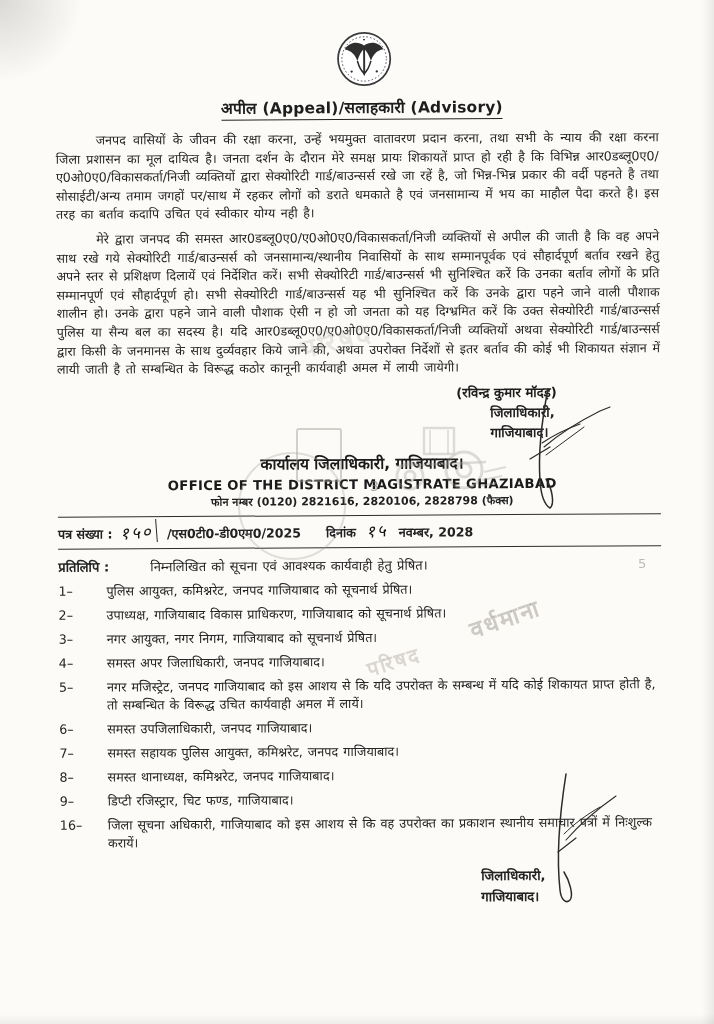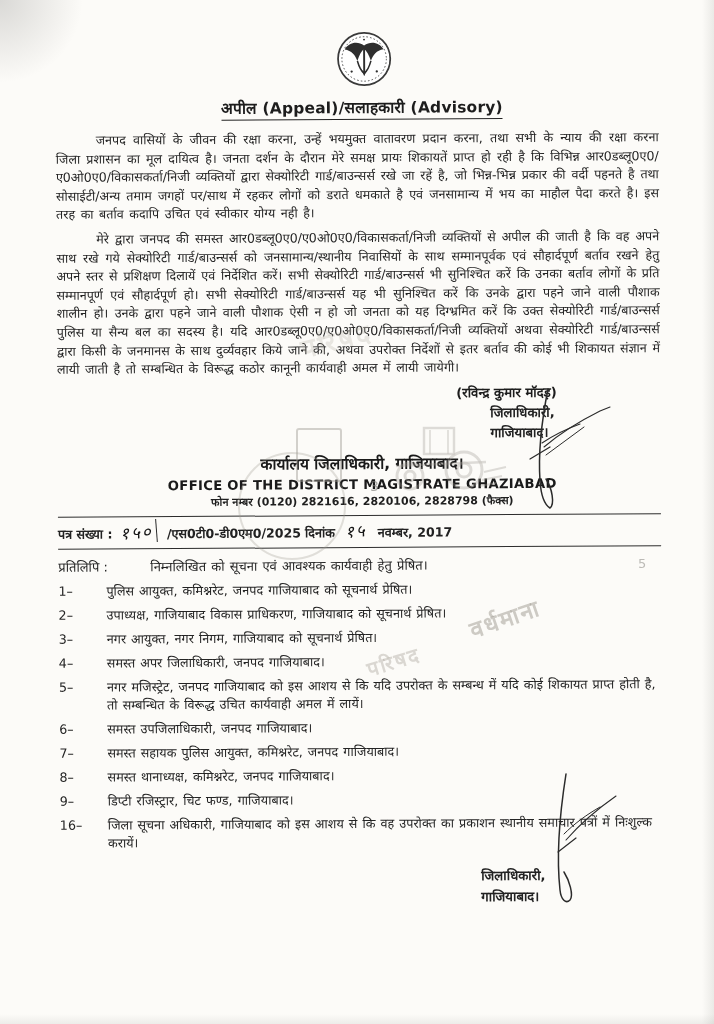--- a/index.html
+++ b/index.html
@@ -47,26 +47,26 @@
     border-top:1.5px solid #2c2c2c;border-bottom:1.5px solid #2c2c2c;
     padding:3px 0 5px 0;margin:4px 0 8px 0;font-size:12.6px;font-weight:bold;
     display:flex;align-items:baseline;white-space:nowrap;color:#222;
   }
   .hand{
     font-style:italic;font-weight:normal;font-size:17px;letter-spacing:2px;
     display:inline-block;transform:rotate(-4deg);margin:0 10px 0 8px;color:#161616;
     border-right:1.3px solid #2a2a2a;padding-right:3px;
   }
   .hand.day{margin:0 8px 0 10px;border-right:none;}
-  .ref-series{margin-right:2px;}
-  .ref-datelabel{margin-left:2px;}
+  .ref-series{margin-right:9px;}
+  .ref-datelabel{margin-left:16px;}
   .ref-daterest{font-weight:bold;}
 
   .copy-head{display:flex;font-size:13px;margin:2px 0 7px 0;color:#232323;}
-  .copy-label{font-weight:normal;width:92px;flex:0 0 auto;}
+  .copy-label{font-weight:bold;width:92px;flex:0 0 auto;}
   .copy-intro{word-spacing:1px;}
 
   .copy-row{display:flex;font-size:12.7px;line-height:18.4px;margin-bottom:5.5px;color:#242424;}
   .copy-row .num{flex:0 0 48px;}
   .copy-row .txt{flex:1;word-spacing:1px;text-align:left;}
 
   .footer-sign{width:120px;margin:14px 62px 0 auto;font-size:13.2px;line-height:21px;
     font-weight:bold;color:#222;}
 
   
@@ -170,21 +170,21 @@
         <div class="office-en">OFFICE OF THE DISTRICT MAGISTRATE GHAZIABAD</div>
         <div class="office-ph">फोन नम्बर (0120) 2821616, 2820106, 2828798 (फैक्स)</div>
       </div>
 
       <div class="ref-row">
         <span>पत्र संख्या :</span>
         <span class="hand">१५०</span>
         <span class="ref-series">/एस0टी0-डी0एम0/2025</span>
         <span class="ref-datelabel">दिनांक</span>
         <span class="hand day">१५</span>
-        <span class="ref-daterest">नवम्बर, 2017</span>
+        <span class="ref-daterest">नवम्बर, 2028</span>
       </div>
 
       <div class="copy-head">
         <span class="copy-label">प्रतिलिपि :</span>
         <span class="copy-intro">निम्नलिखित को सूचना एवं आवश्यक कार्यवाही हेतु प्रेषित।</span>
       </div>
 
       <div>
         <div class="copy-row">
           <span class="num">1–</span>

